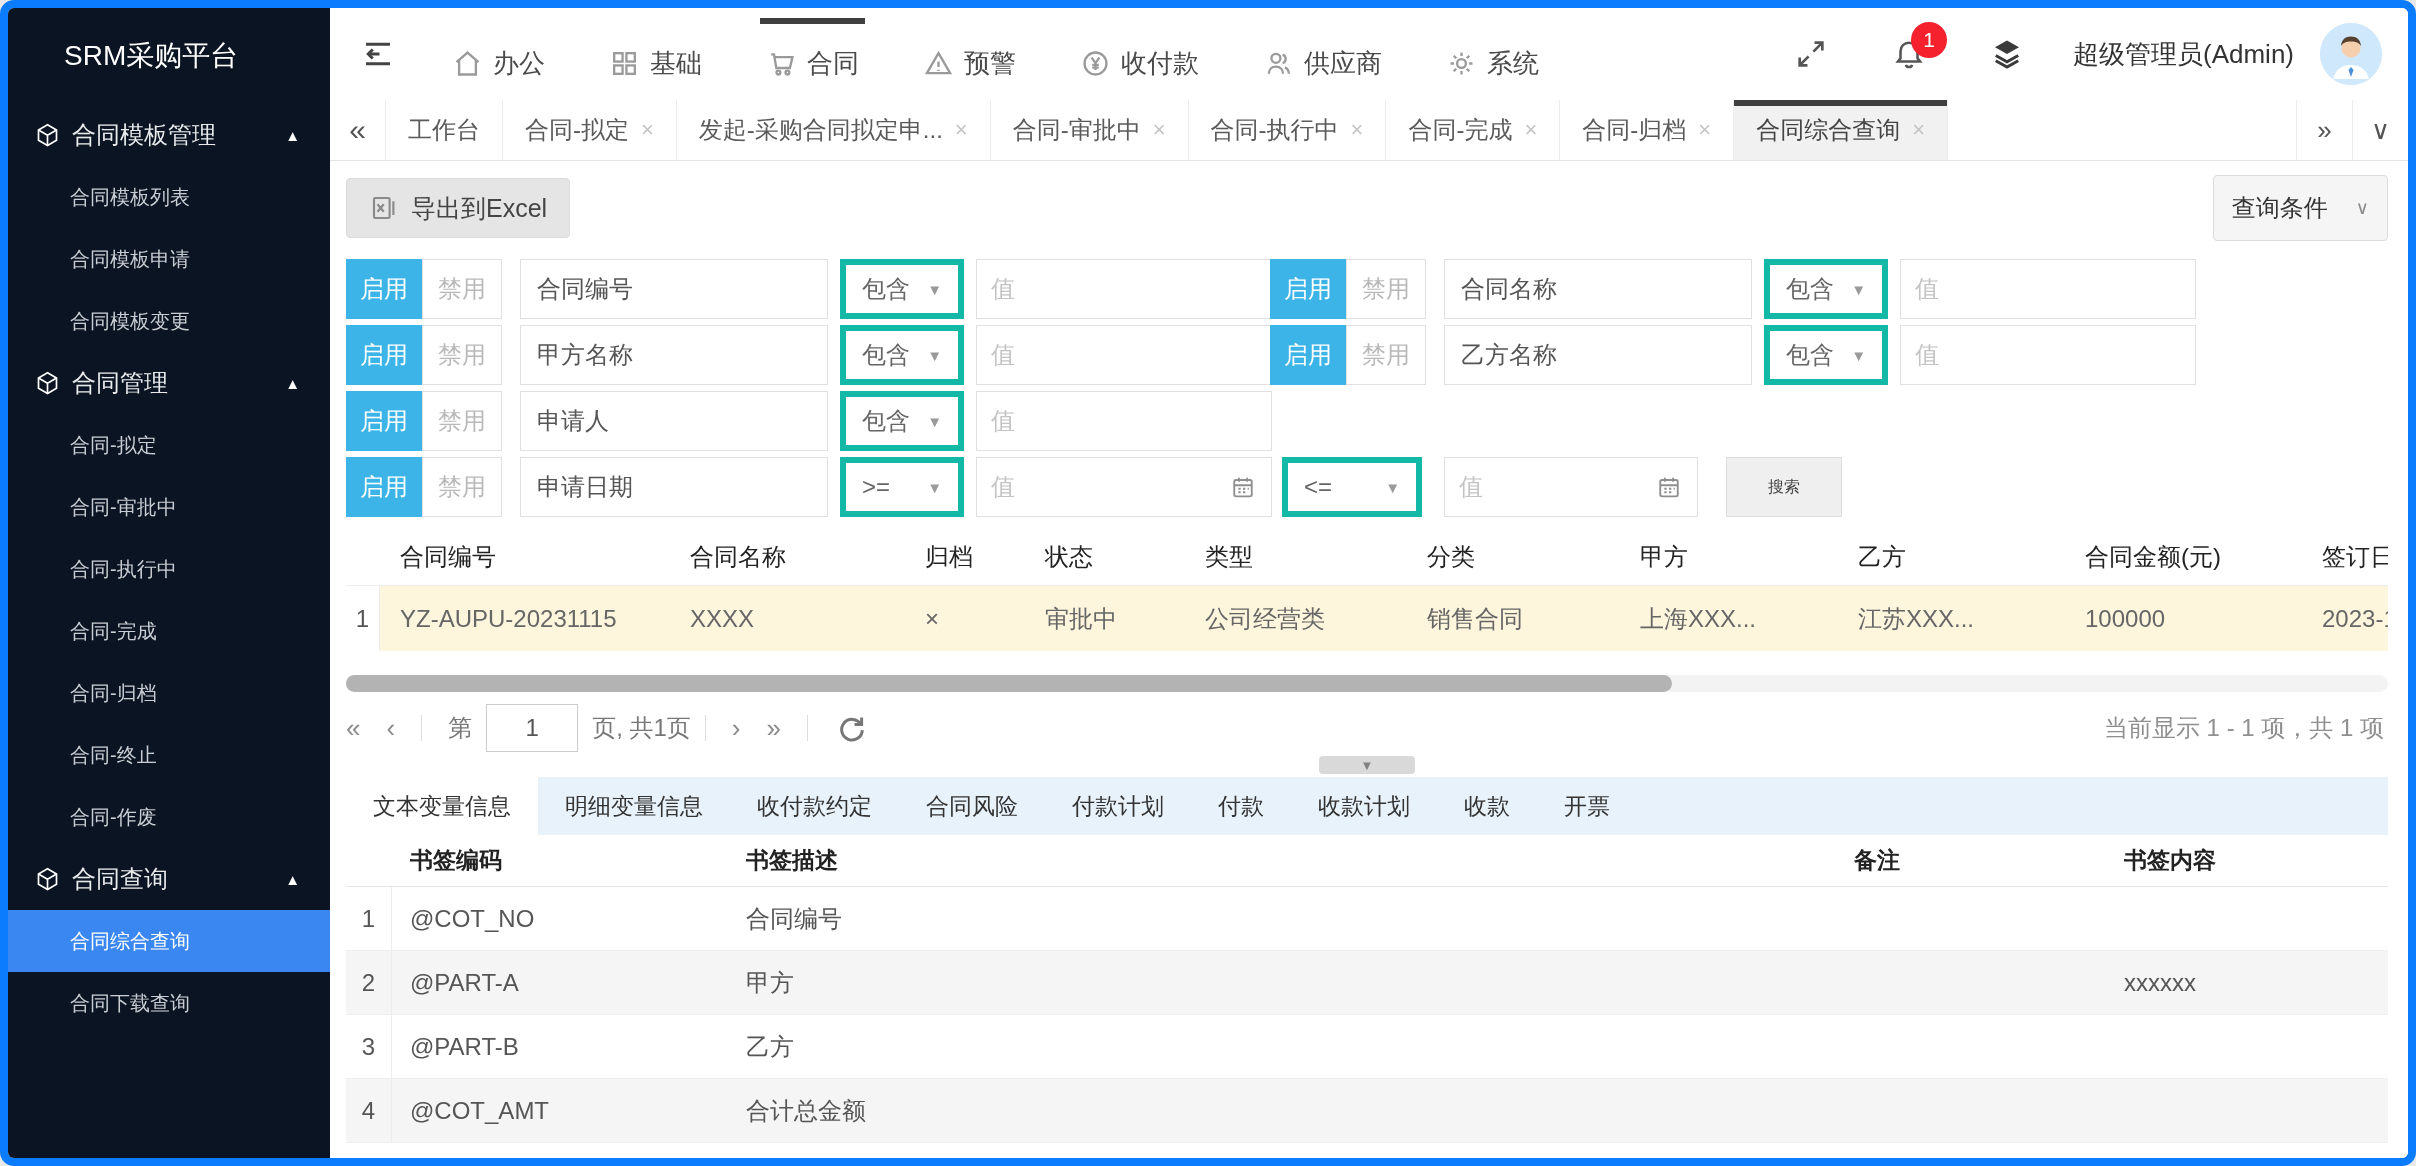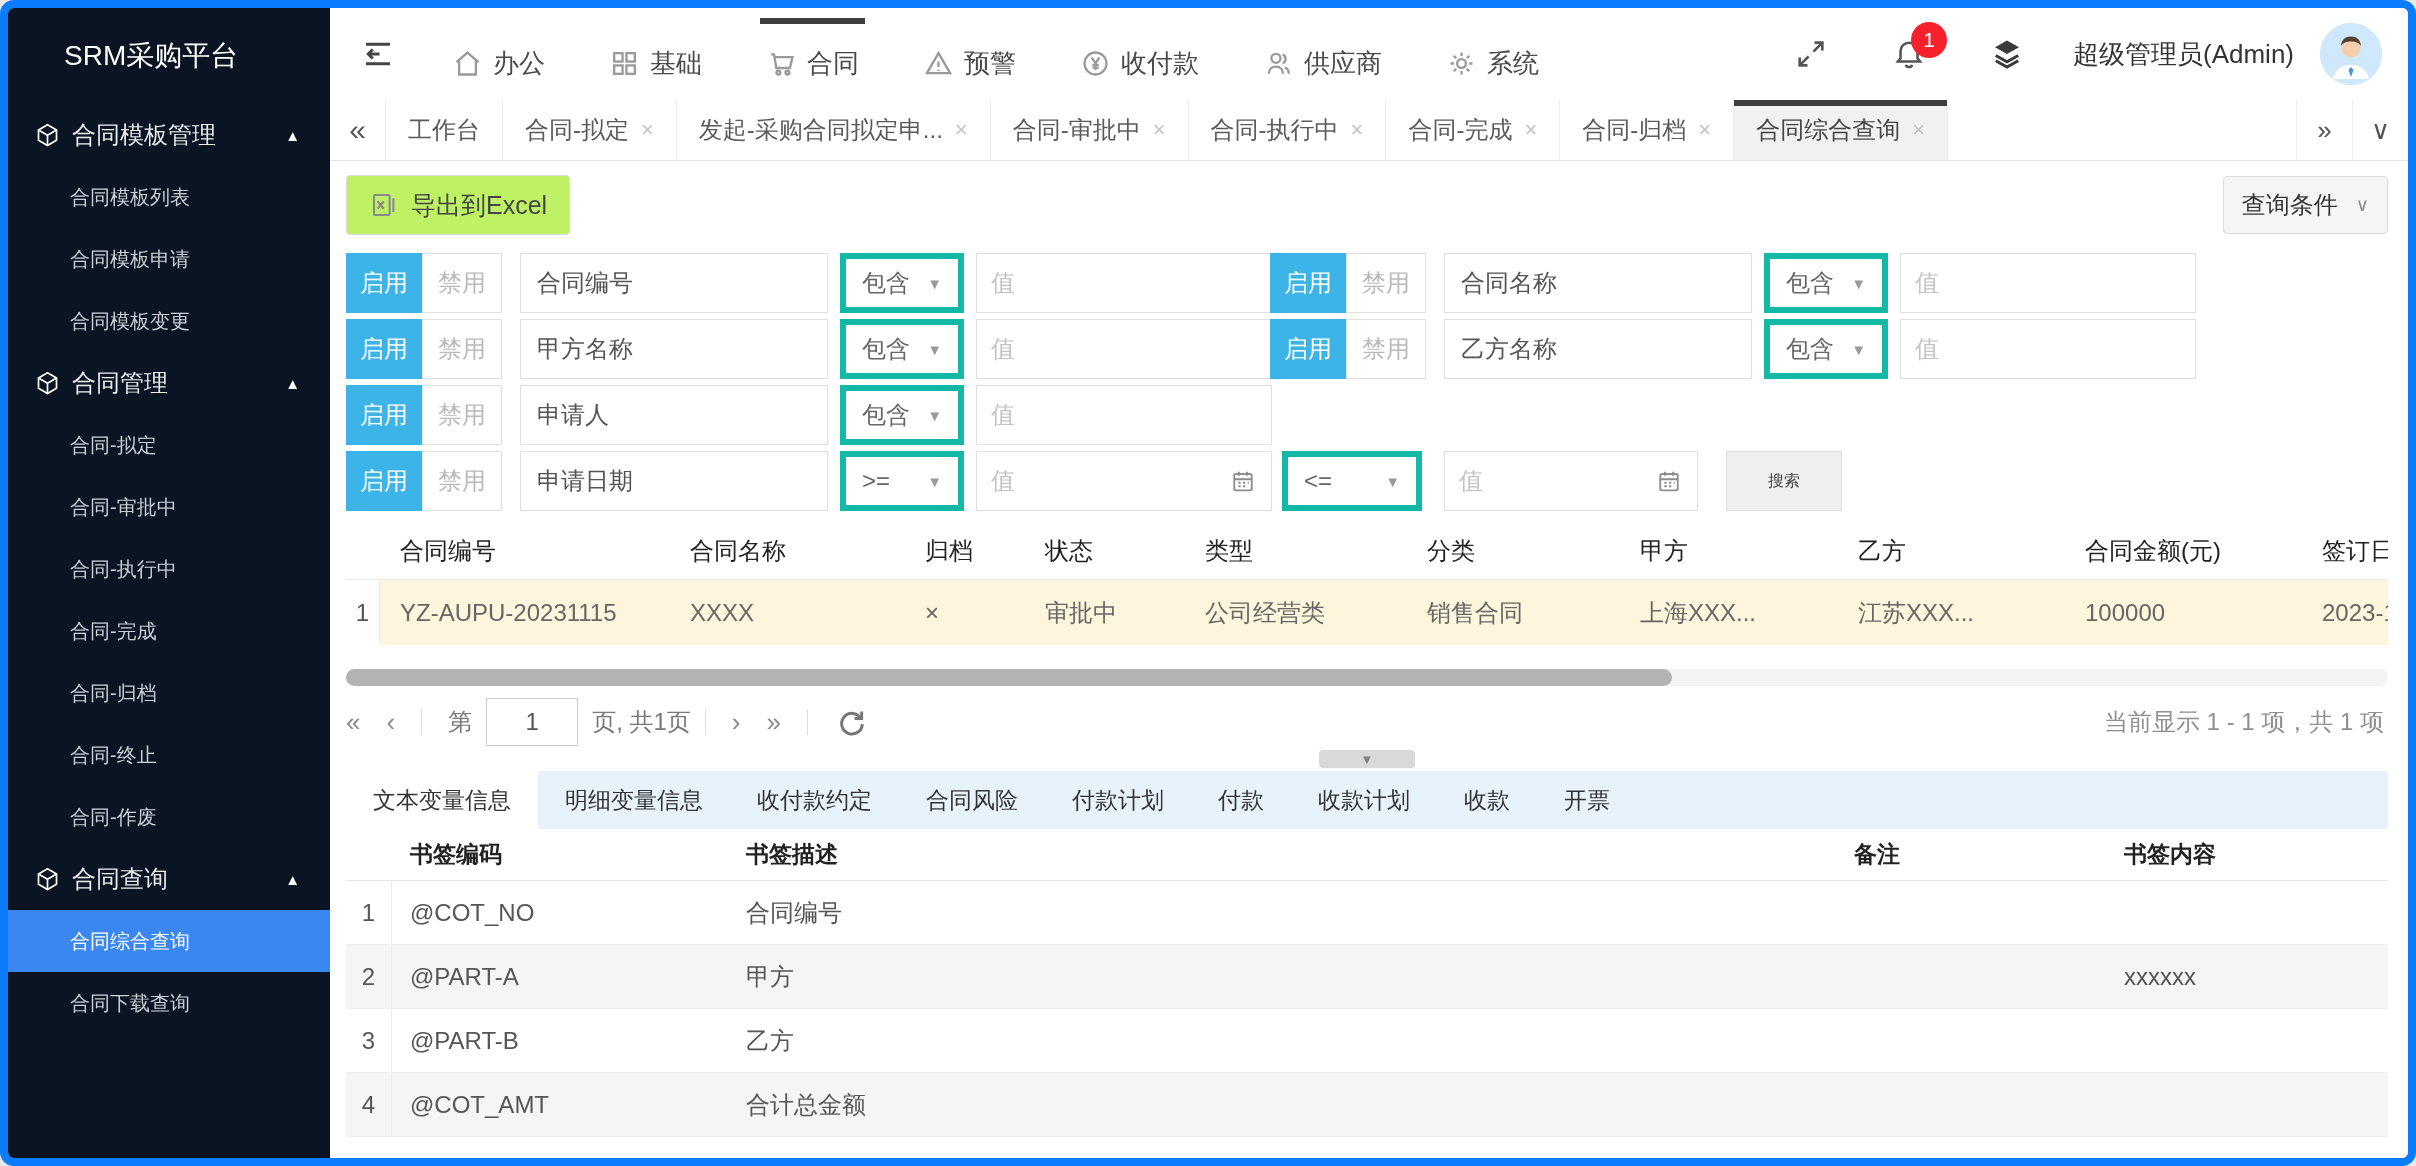--- a/index.html
+++ b/index.html
@@ -39,22 +39,22 @@
   .tab .close { color:#c4c4c4; font-size:22px; }
   .tab.active { background:#f1f1f1; color:#444; }
   .tab.active::before { content:""; position:absolute; top:0; left:0; right:0; height:6px; background:#3f3f3f; }
   .tab-right { margin-left:auto; display:flex; }
   .tab-ctrl { width:56px; display:flex; align-items:center; justify-content:center; font-size:26px; color:#555; border-left:1px solid #ededed; cursor:pointer; }
 
   
   .content { flex:1; padding:14px 20px 0 16px; overflow:hidden; background:#fff; }
 
   .toolbar { display:flex; align-items:center; margin-bottom:18px; }
-  .btn-export { display:flex; align-items:center; gap:12px; height:60px; padding:0 22px; background:#bef264; border:1px solid #dcdcdc; border-radius:4px; font-size:25px; color:#444; cursor:pointer; }
-  .btn-query { margin-left:auto; display:flex; align-items:center; gap:18px; height:58px; padding:0 18px; background:#f5f5f5; border:1px solid #dcdcdc; border-radius:4px; font-size:24px; color:#333; cursor:pointer; }
+  .btn-export { display:flex; align-items:center; gap:12px; height:60px; padding:0 22px; background:#e5e5e5; border:1px solid #dcdcdc; border-radius:4px; font-size:25px; color:#444; cursor:pointer; }
+  .btn-query { margin-left:auto; display:flex; align-items:center; gap:28px; height:66px; padding:0 18px; background:#f5f5f5; border:1px solid #dcdcdc; border-radius:4px; font-size:24px; color:#333; cursor:pointer; }
   .btn-query .vee { font-size:18px; color:#8a8a8a; }
 
   .frow { position:relative; height:60px; margin-bottom:6px; }
   .fgroup { position:absolute; top:0; display:flex; height:60px; }
   .g1 { left:0; } .g2 { left:924px; }
   .tg-on { width:76px; background:#3cb4e7; color:#fff; display:flex; align-items:center; justify-content:center; font-size:24px; cursor:pointer; }
   .tg-off { width:80px; background:#fff; color:#b9b9b9; border:1px solid #e0e0e0; display:flex; align-items:center; justify-content:center; font-size:24px; cursor:pointer; }
   .f-field { width:308px; margin-left:18px; border:1px solid #e0e0e0; font-size:24px; color:#555; padding:0 16px; outline:none; background:#fff; }
   .f-op { width:124px; margin-left:12px; border:6px solid #14b8a6; display:flex; align-items:center; justify-content:space-between; padding:0 16px; font-size:24px; color:#666; cursor:pointer; }
   .f-op .caret { font-size:15px; color:#9a9a9a; }

